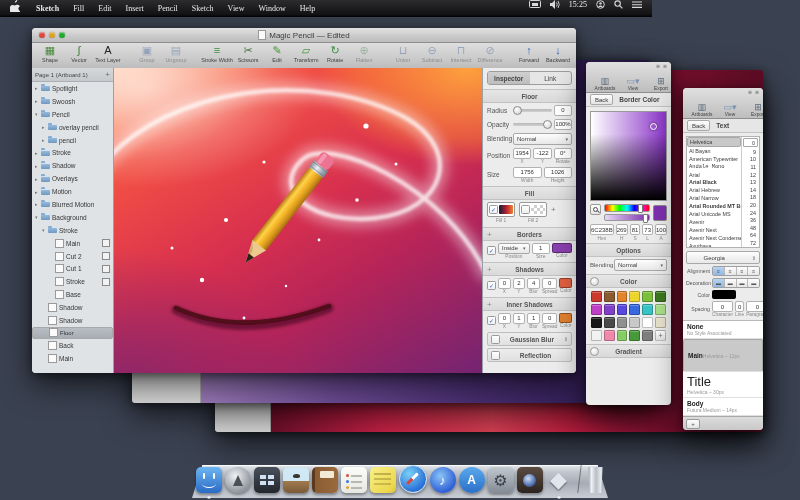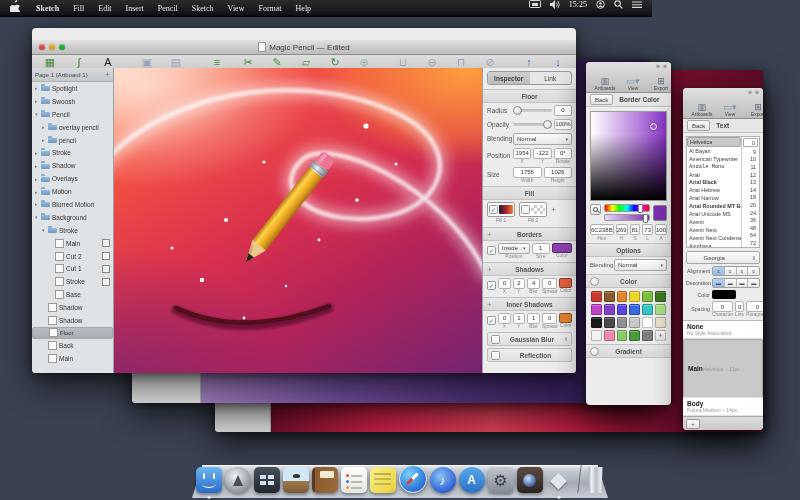--- a/index.html
+++ b/index.html
@@ -25,21 +25,21 @@
   
   #win-bg2{left:215px;top:70px;width:548px;height:362px;z-index:2;display:flex;border-radius:3px;}
   #win-bg2 .bg-side{width:55px;background:linear-gradient(180deg,#f0f0f0,#d8d8d8);border-right:1px solid #aaa;}
   #win-bg2 .bg-canvas{flex:1;background:linear-gradient(90deg,#6e0f2a 0%,#c22044 22%,#d84054 45%,#b81c3e 62%,#7a1030 80%,#5c0c24 100%);}
   #win-bg1{left:132px;top:60px;width:518px;height:343px;z-index:3;display:flex;border-radius:3px;}
   #win-bg1 .bg-side{width:68px;background:linear-gradient(180deg,#efefef,#d6d6d6);border-right:1px solid #aaa;}
   #win-bg1 .bg-canvas{flex:1;background:linear-gradient(90deg,#9a7ab8 0%,#6a4a92 30%,#4a2f72 60%,#35205a 85%,#2c1a4e 100%);}
   
   #main-win{left:32px;top:28px;width:544px;height:345px;z-index:10;background:#ececec;}
   #main-title{height:14px;position:relative;display:flex;align-items:center;justify-content:center;
-    font-size:8px;color:#3c3c3c;margin-top:12px;}
+    font-size:8px;color:#3c3c3c;}
   .tl{position:absolute;left:7px;top:4px;display:flex;gap:4px;}
   .tl i{width:6px;height:6px;border-radius:50%;display:block;box-shadow:inset 0 1px 1px rgba(255,255,255,.5),0 0 1px rgba(0,0,0,.5);}
   .tl .r{background:#e0443e}.tl .y{background:#dea123}.tl .g{background:#1aab29}
   .doc-ic{display:inline-block;width:6px;height:8px;background:#fafafa;border:1px solid #999;margin-right:3px;}
   #main-toolbar{height:26px;background:linear-gradient(180deg,#dedede,#c6c6c6 70%,#b9b9b9);
     border-bottom:1px solid #7e7e7e;display:flex;align-items:flex-start;padding:1px 4px 0;gap:1px;}
   .tb-item{display:flex;flex-direction:column;align-items:center;min-width:24px;padding:0 2px;}
   .tb-item .gly{font-size:11px;line-height:13px;height:13px;}
   .tb-item .lbl{font-size:5.5px;color:#3f3f3f;white-space:nowrap;}
   .tb-item.dis{opacity:.45;}
@@ -221,21 +221,21 @@
         </svg>
     </span>
     <span id="menu-items" style="display: flex;">
         <span class="menu-item app">Sketch</span>
         <span class="menu-item">Fill</span>
         <span class="menu-item">Edit</span>
         <span class="menu-item">Insert</span>
         <span class="menu-item">Pencil</span>
         <span class="menu-item">Sketch</span>
         <span class="menu-item">View</span>
-        <span class="menu-item">Format</span>
+        <span class="menu-item">Window</span>
         <span class="menu-item">Help</span>
       </span>
     <span id="mb-right">
       <svg width="12" height="9" viewBox="0 0 12 9">
           <rect x="0.5" y="0.5" width="11" height="7" rx="1" fill="none" stroke="#d8d8d8"></rect>
           <rect x="3" y="3" width="6" height="3" fill="#d8d8d8"></rect>
         </svg>
       <svg width="10" height="9" viewBox="0 0 10 9">
           <path fill="#d8d8d8" d="M0 3h2l3-3v9L2 6H0z"></path>
           <path d="M6.5 2.5q1.5 2 0 4M8 1q2.5 3.5 0 7" stroke="#d8d8d8" fill="none" stroke-width="0.9"></path>
@@ -907,20 +907,24 @@
     <div id="styles-list">
         <div class="style-row">
           <div class="style-name">None</div>
           <div class="style-sub">No Style Associated</div>
         </div>
         <div class="style-row sel">
           <div class="style-name">Main</div>
           <div class="style-sub">Helvetica – 12px</div>
         </div>
         <div class="style-row">
+          <div class="style-name big">Title</div>
+          <div class="style-sub">Helvetica – 30px</div>
+        </div>
+        <div class="style-row">
           <div class="style-name" style="font-weight: bold;">Body</div>
           <div class="style-sub">Futura Medium – 14px</div>
         </div>
       </div>
     <div id="fonts-bottom">
       <span class="addbtn">+</span>
     </div>
   </div>
 
   <div id="dock">

